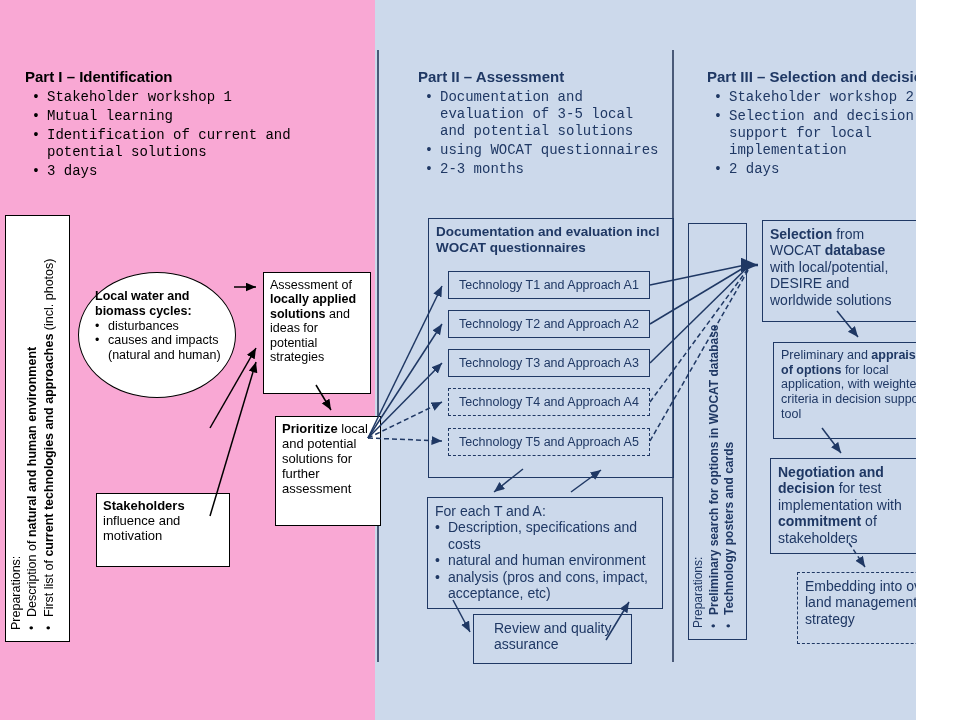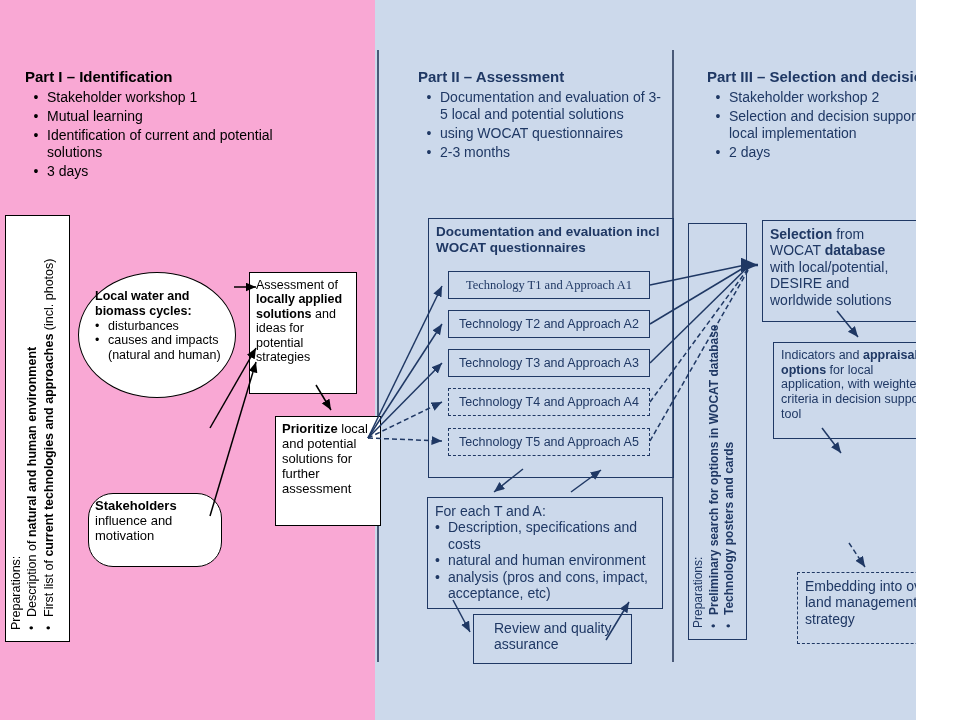--- a/index.html
+++ b/index.html
@@ -6,21 +6,21 @@
   .slide {
     position:relative; width:916px; height:720px; overflow:hidden;
     background:#f9a8d4; font-family:"Liberation Sans", sans-serif; color:#000;
   }
   .abs { position:absolute; }
   .bluebg { left:375px; top:0; width:585px; height:720px; background:#ccd9eb; }
   .divider { width:2px; background:#4a5a78; }
 
   
   .ph-title { font-weight:bold; font-size:15px; margin-bottom:4px; }
-  .ph-b { display:flex; font-size:14px; line-height:1.22; margin:2px 0; }
+  .ph-b { display:flex; font-size:14px; line-height:1.22; margin:2px 0;font-family:Liberation Mono, monospace; }
   .ph-b .dot { width:22px; flex:0 0 22px; text-align:center; }
   .ph-b .dot::before { content:"•"; }
   .ph-b .txt { flex:1; }
   .navy, .navy .ph-title, .navy .ph-b { color:#1f3864; }
 
   
   .fbox { position:absolute; border:1.5px solid #000; background:#fff; font-size:13px; line-height:1.15; padding:5px 6px; }
   .nbox { position:absolute; border:1.5px solid #1f3864; background:transparent; color:#1f3864; font-size:14px; line-height:1.17; padding:5px 7px; }
   .nbox.dashed { border-style:dashed; }
   .ellipse { position:absolute; border:1.5px solid #000; background:#fff; border-radius:50%; font-size:12.5px; line-height:1.18; }
@@ -124,37 +124,37 @@
         <span class="dot"></span>
         <span class="txt">disturbances</span>
       </div>
     <div class="bx-b">
         <span class="dot"></span>
         <span class="txt">causes and impacts (natural and human)</span>
       </div>
   </div>
 
 
-  <div class="fbox" style="left:88px; top:493px; width:120px; height:62px;border-radius:25px;">
+  <div class="fbox" style="left:96px; top:493px; width:120px; height:62px;">
     <span><b>Stakeholders</b><span> influence and motivation</span></span>
   </div>
 
-  <div class="fbox" style="left:249px; top:272px; width:94px; height:110px; font-size:12.5px;">
+  <div class="fbox" style="left:263px; top:272px; width:94px; height:110px; font-size:12.5px;">
     <span><span>Assessment of </span><b>locally applied solutions</b><span> and ideas for potential strategies</span></span>
   </div>
 
   <div class="fbox" style="left:275px; top:416px; width:92px; height:98px; font-size:13px;">
     <span><b>Prioritize</b><span> local and potential solutions for further assessment</span></span>
   </div>
 
   <div class="nbox" style="left:428px; top:218px; width:230px; height:248px; font-weight:bold; font-size:13.5px;">
     <span>Documentation and evaluation incl WOCAT questionnaires</span>
   </div>
 
-  <div class="tech" style="left:448px; top:271px; width:200px; height:26px;font-family:Liberation Serif, serif;">
+  <div class="tech" style="left:448px; top:271px; width:200px; height:26px;">
       <span>Technology T1 and Approach A1</span>
     </div>
   <div class="tech" style="left:448px; top:310px; width:200px; height:26px;">
       <span>Technology T2 and Approach A2</span>
     </div>
   <div class="tech" style="left:448px; top:349px; width:200px; height:26px;">
       <span>Technology T3 and Approach A3</span>
     </div>
   <div class="tech dashed" style="left:448px; top:388px; width:200px; height:26px;">
       <span>Technology T4 and Approach A4</span>
@@ -195,23 +195,26 @@
           <span class="txt"><b>Technology posters and cards</b></span>
         </div>
     </div>
   </div>
 
   <div class="nbox" style="left:762px; top:220px; width:140px; height:90px;">
     <span><b>Selection</b><span> from WOCAT </span><b>database</b><span> with local/potential, DESIRE and worldwide solutions</span></span>
   </div>
 
   <div class="nbox" style="left:773px; top:342px; width:153px; height:85px; font-size:12.5px;">
-    <span><span>Indicators and </span><b>appraisal of options</b><span> for local application, with weighted criteria in decision support tool</span></span>
-  </div>
-
+    <span><span>Preliminary and </span><b>appraisal of options</b><span> for local application, with weighted criteria in decision support tool</span></span>
+  </div>
+
+  <div class="nbox" style="left:770px; top:458px; width:152px; height:84px;">
+    <span><b>Negotiation and decision</b><span> for test implementation with </span><b>commitment</b><span> of stakeholders</span></span>
+  </div>
 
   <div class="nbox dashed" style="left:797px; top:572px; width:155px; height:60px;">
     <span>Embedding into overall land management strategy</span>
   </div>
 
   <svg class="lines" width="960" height="720" viewBox="0 0 960 720">
     <defs>
       <marker id="mb" markerWidth="9" markerHeight="8" refX="7" refY="3" orient="auto">
         <path d="M0,0 L7,3 L0,6 z" fill="#000"></path>
       </marker>

